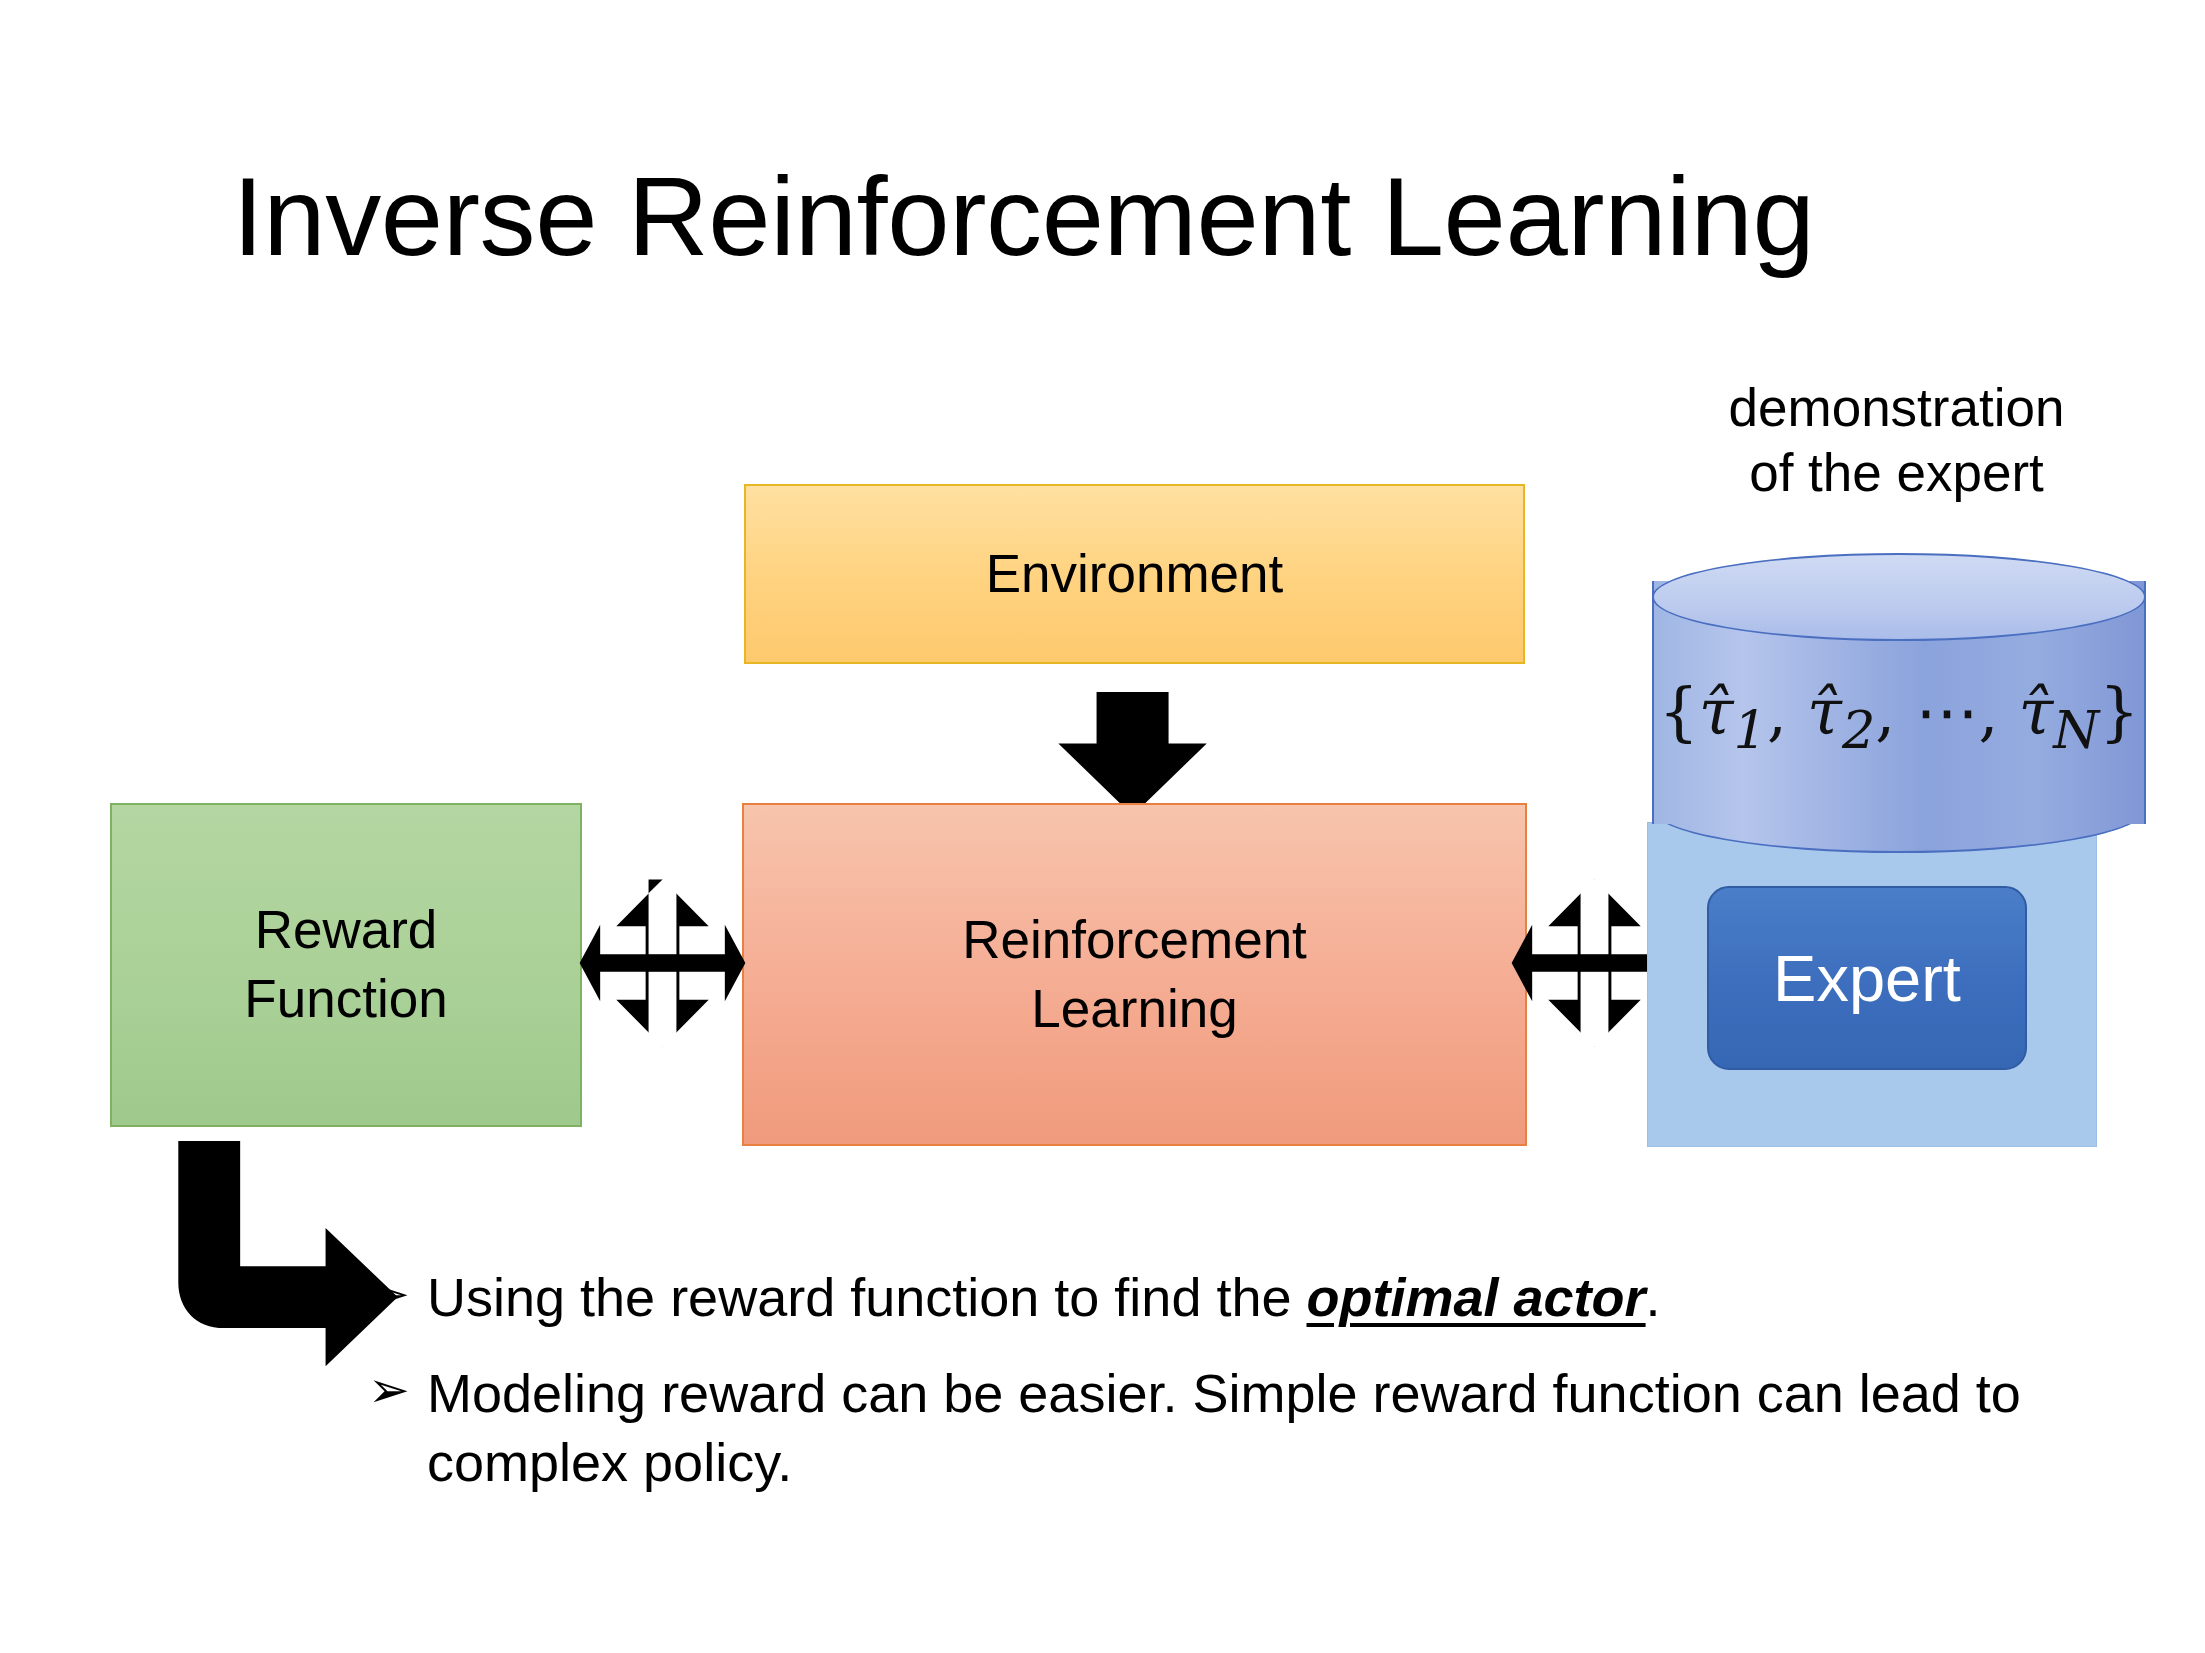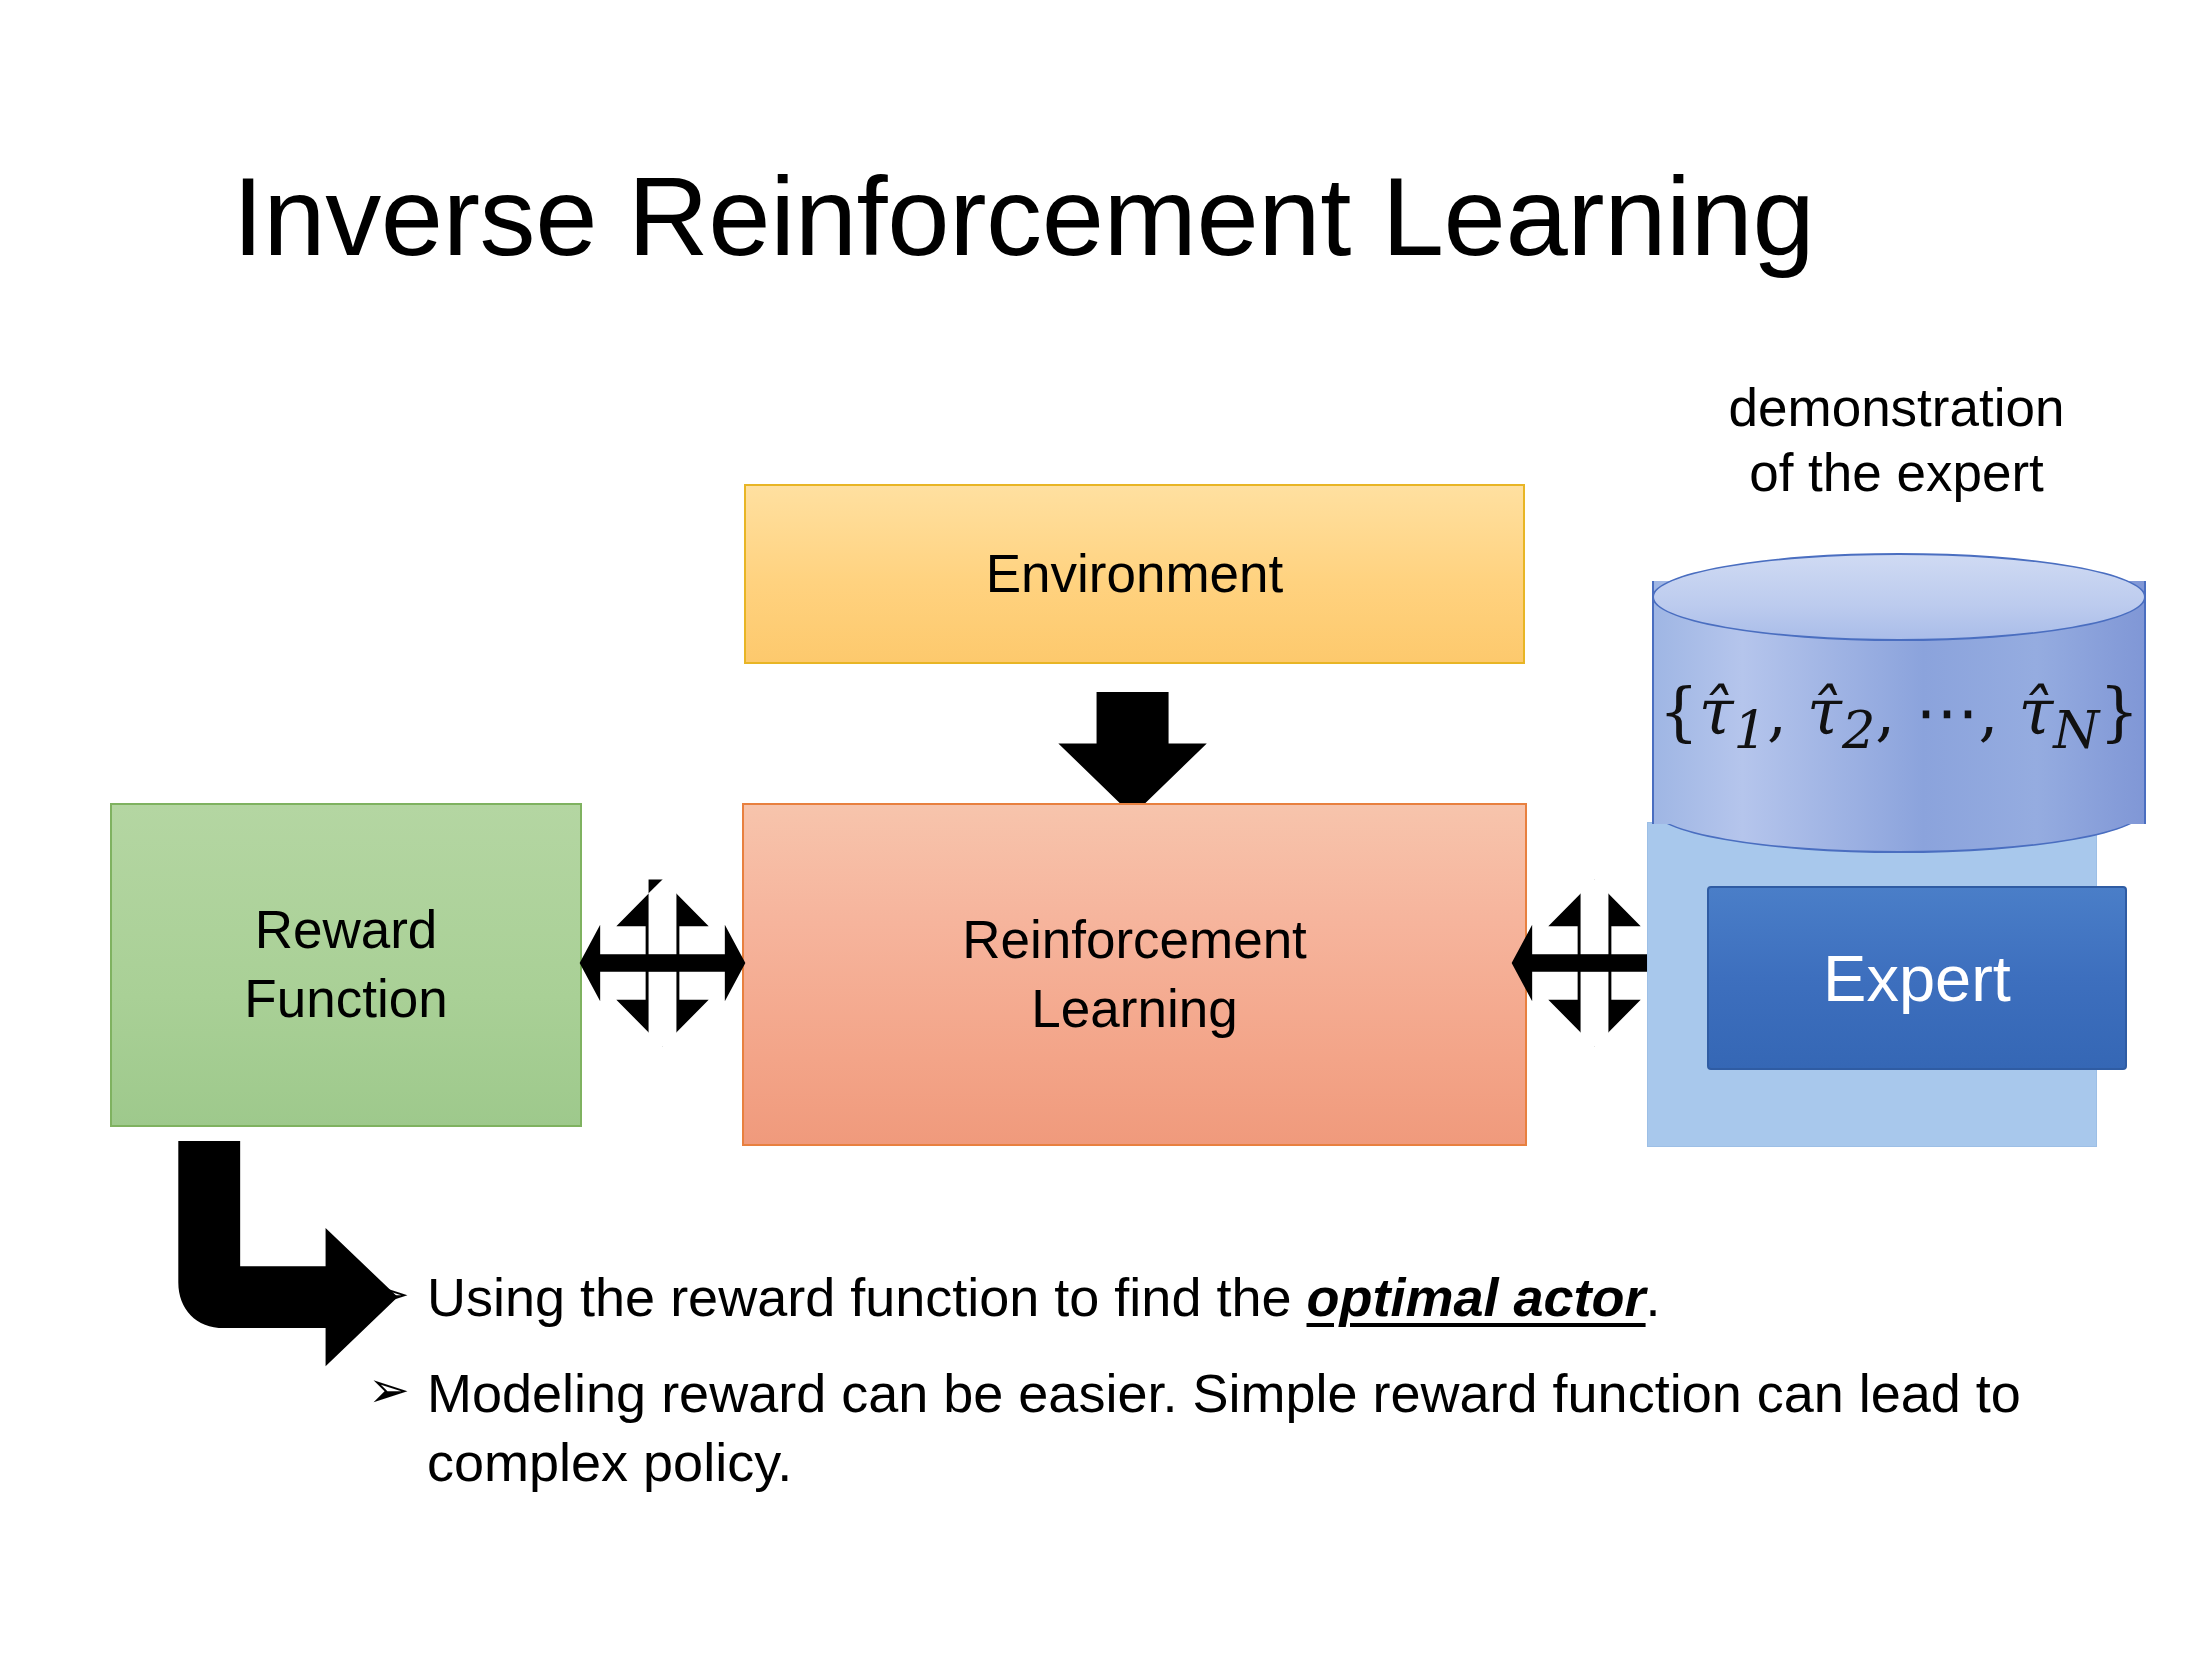--- a/index.html
+++ b/index.html
@@ -85,23 +85,23 @@
     width: 450px;
     height: 325px;
     background: #a8c8ec;
     border: 1.5px solid #9dbfe6;
     box-sizing: border-box;
   }
   #expert-button {
     position: absolute;
     left: 1707px;
     top: 886px;
-    width: 420px;
+    width: 320px;
     height: 184px;
-    border-radius: 4px;
+    border-radius: 22px;
     background: linear-gradient(to bottom, #4a7ec8 0%, #3d6fbe 50%, #3567b5 100%);
     border: 2.9px solid #2f5ca3;
     box-sizing: border-box;
     display: flex;
     align-items: center;
     justify-content: center;
     color: #ffffff;
     font-size: 65px;
     line-height: 1;
   }

